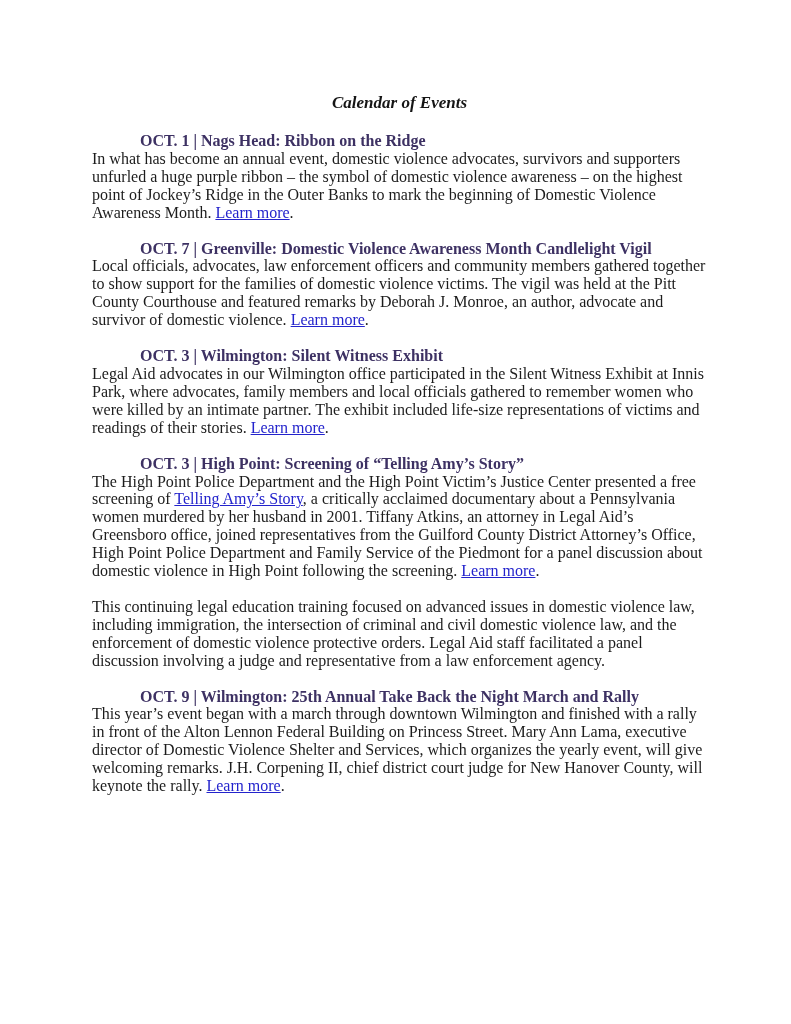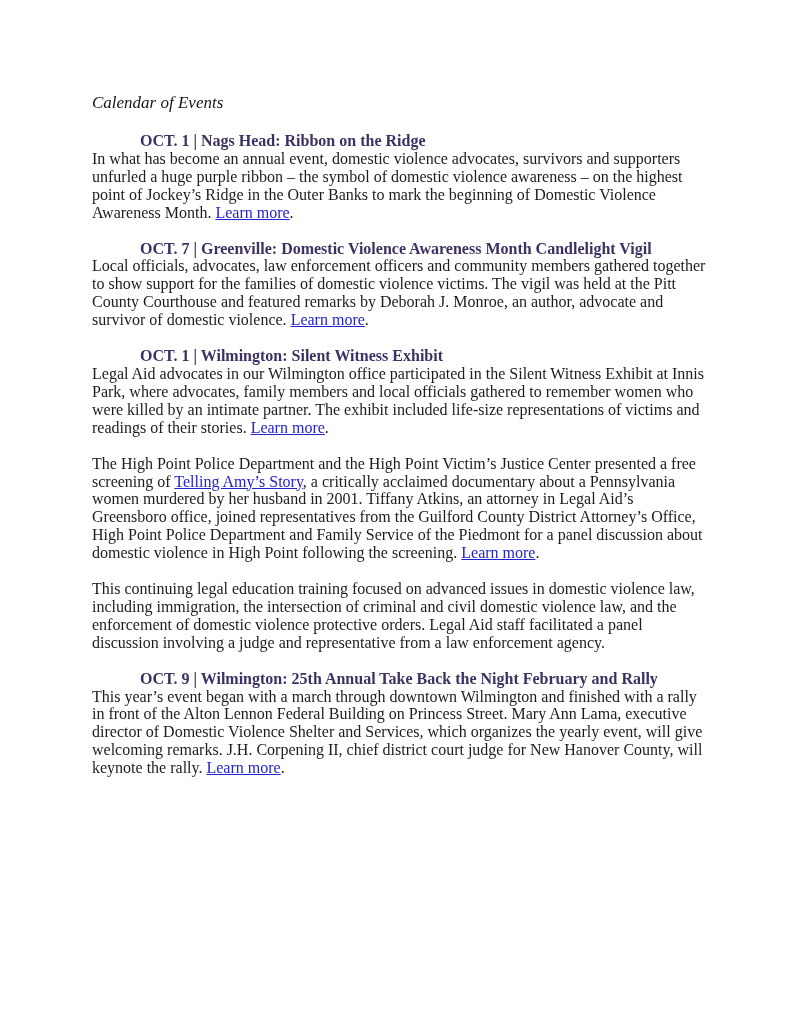--- a/index.html
+++ b/index.html
@@ -31,22 +31,23 @@
   h1.doc-title {
     font-size: 20px;
     line-height: 25px;
     font-weight: bold;
     text-align: center;
     color: var(--heading-color);
   }
   h2.doc-subtitle {
     font-size: 17px;
     line-height: 22px;
-    font-weight: normal;
+    font-weight: bold;
     font-style: italic;
+    text-align: center;
     color: #151515;
     margin-bottom: 18px;
   }
   section.event {
     margin-bottom: 18px;
   }
   h3.event-heading {
     font-size: 16px;
     line-height: 17.9px;
     font-weight: bold;
@@ -73,28 +74,29 @@
     <main id="events">
         <section class="event">
           <h3 class="event-heading">OCT. 1 | Nags Head: Ribbon on the Ridge</h3>
           <p class="event-body">In what has become an annual event, domestic violence advocates, survivors and supporters unfurled a huge purple ribbon – the symbol of domestic violence awareness – on the highest point of Jockey’s Ridge in the Outer Banks to mark the beginning of Domestic Violence Awareness Month. <a class="link" href="#">Learn more</a>.</p>
         </section>
         <section class="event">
           <h3 class="event-heading">OCT. 7 | Greenville: Domestic Violence Awareness Month Candlelight Vigil</h3>
           <p class="event-body">Local officials, advocates, law enforcement officers and community members gathered together to show support for the families of domestic violence victims. The vigil was held at the Pitt County Courthouse and featured remarks by Deborah J. Monroe, an author, advocate and survivor of domestic violence. <a class="link" href="#">Learn more</a>.</p>
         </section>
         <section class="event">
-          <h3 class="event-heading">OCT. 1 | Wilmington: Silent Witness Exhibit</h3>
+          <h3 class="event-heading">OCT. 3 | Wilmington: Silent Witness Exhibit</h3>
           <p class="event-body">Legal Aid advocates in our Wilmington office participated in the Silent Witness Exhibit at Innis Park, where advocates, family members and local officials gathered to remember women who were killed by an intimate partner. The exhibit included life-size representations of victims and readings of their stories. <a class="link" href="#">Learn more</a>.</p>
         </section>
         <section class="event">
+          <h3 class="event-heading">OCT. 3 | High Point: Screening of “Telling Amy’s Story”</h3>
           <p class="event-body">The High Point Police Department and the High Point Victim’s Justice Center presented a free screening of <a class="link" href="#">Telling Amy’s Story</a>, a critically acclaimed documentary about a Pennsylvania women murdered by her husband in 2001. Tiffany Atkins, an attorney in Legal Aid’s Greensboro office, joined representatives from the Guilford County District Attorney’s Office, High Point Police Department and Family Service of the Piedmont for a panel discussion about domestic violence in High Point following the screening. <a class="link" href="#">Learn more</a>.</p>
         </section>
         <section class="event">
           <p class="event-body">This continuing legal education training focused on advanced issues in domestic violence law, including immigration, the intersection of criminal and civil domestic violence law, and the enforcement of domestic violence protective orders. Legal Aid staff facilitated a panel discussion involving a judge and representative from a law enforcement agency.</p>
         </section>
         <section class="event">
-          <h3 class="event-heading">OCT. 9 | Wilmington: 25th Annual Take Back the Night February and Rally</h3>
+          <h3 class="event-heading">OCT. 9 | Wilmington: 25th Annual Take Back the Night March and Rally</h3>
           <p class="event-body">This year’s event began with a march through downtown Wilmington and finished with a rally in front of the Alton Lennon Federal Building on Princess Street. Mary Ann Lama, executive director of Domestic Violence Shelter and Services, which organizes the yearly event, will give welcoming remarks. J.H. Corpening II, chief district court judge for New Hanover County, will keynote the rally. <a class="link" href="#">Learn more</a>.</p>
         </section>
       </main>
   </div>
 </div>
 
 </body></html>

